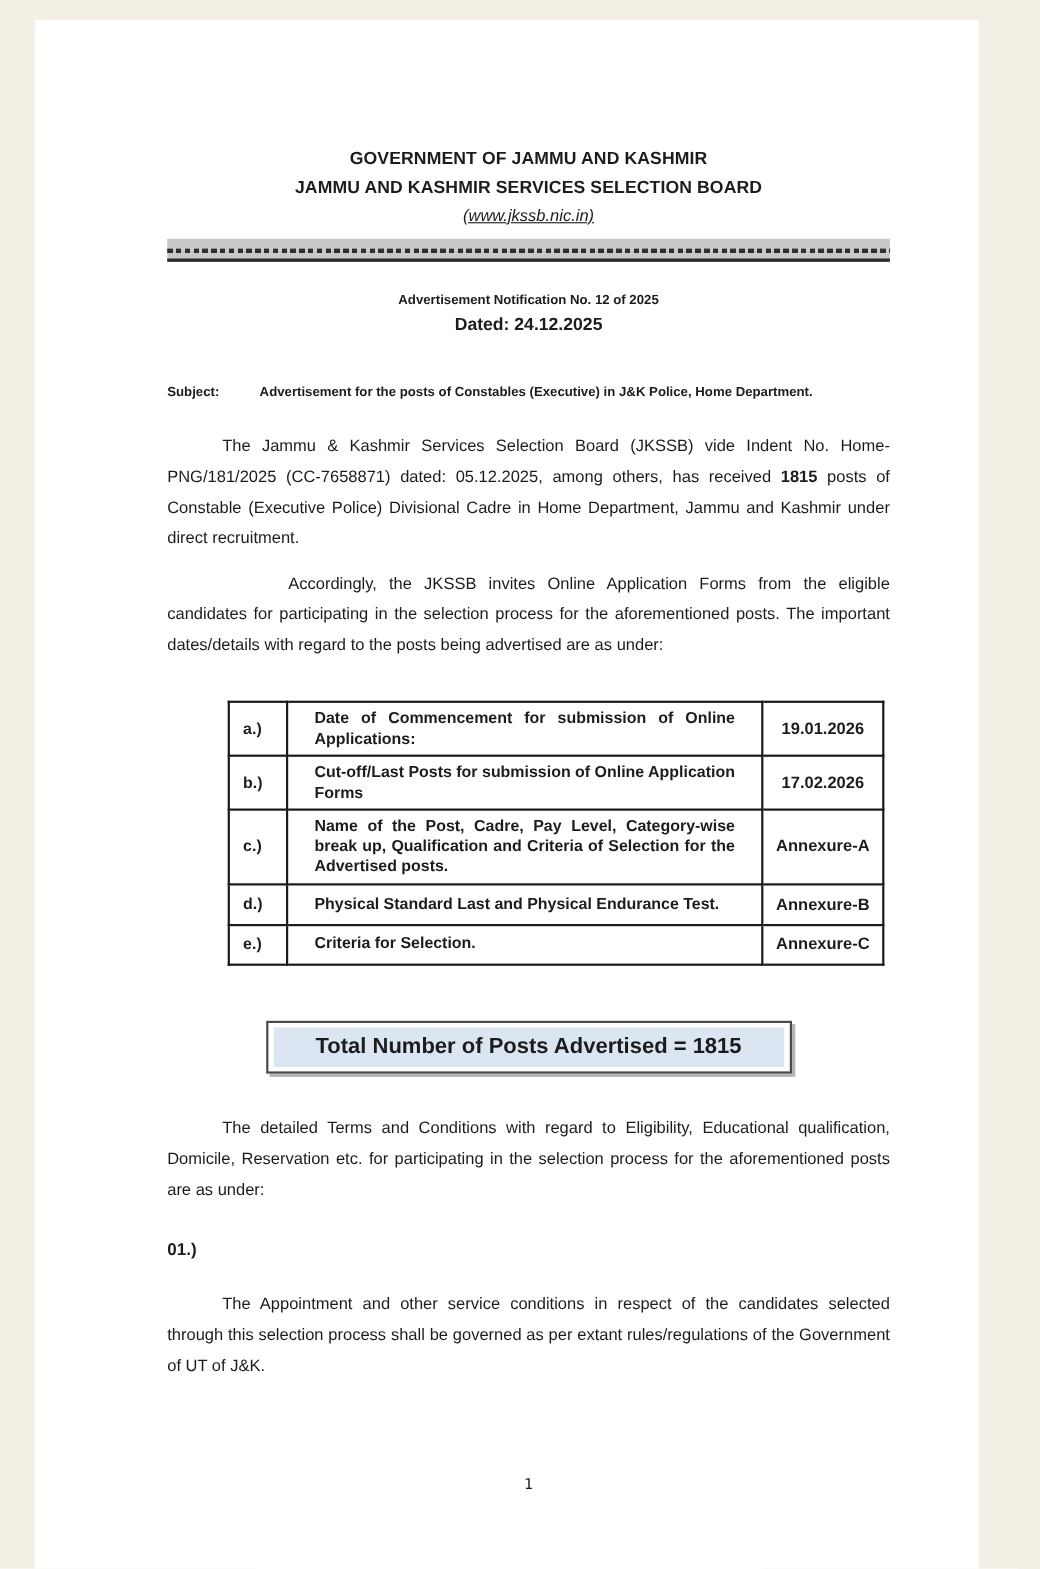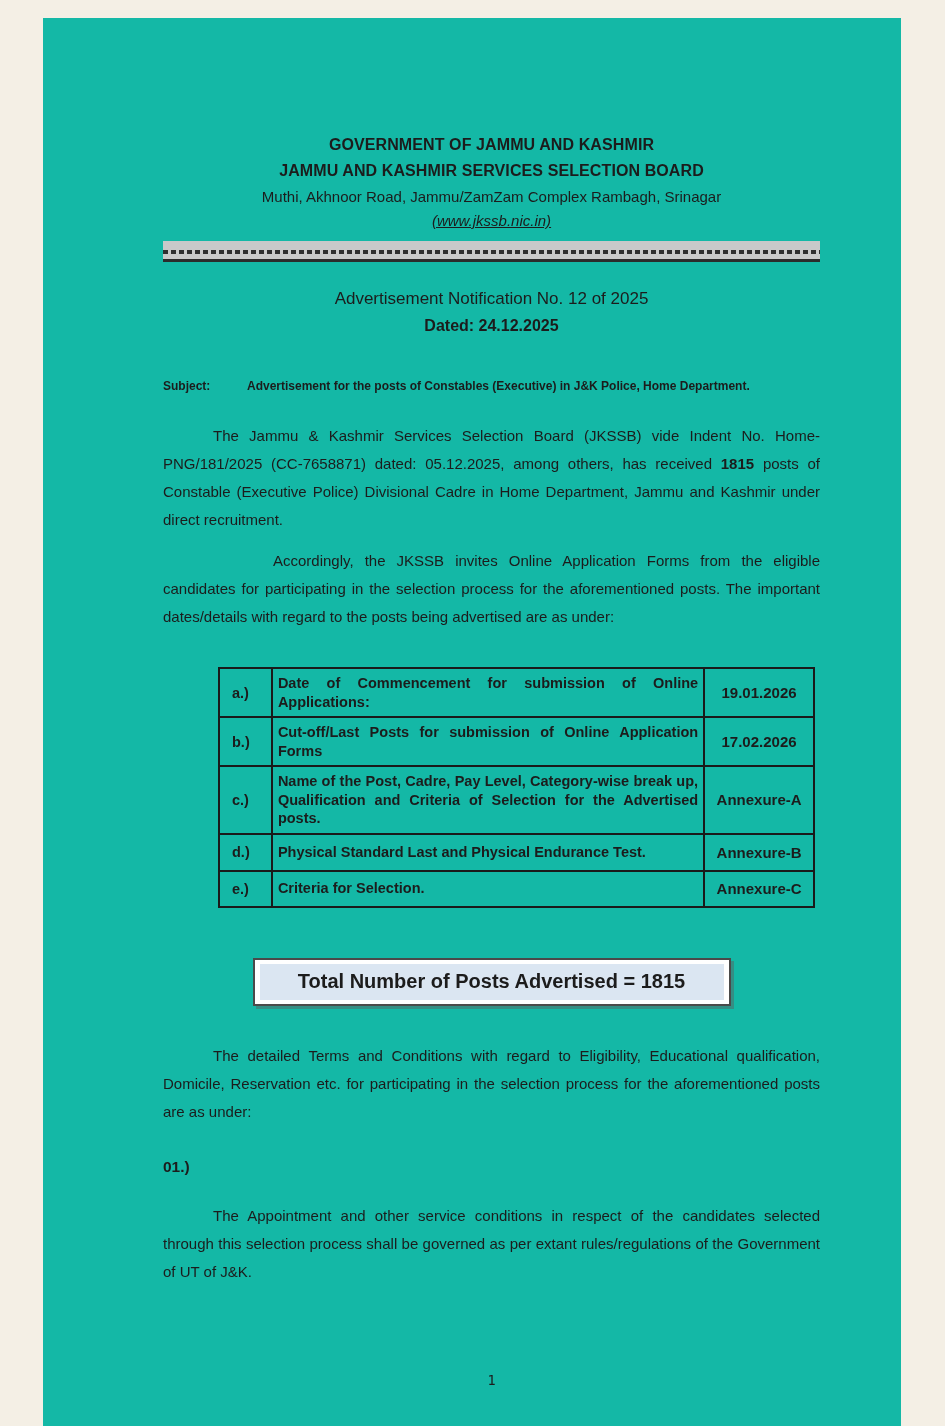--- a/index.html
+++ b/index.html
@@ -7,25 +7,25 @@
   body {
     height: 1426px;
     background: #f4efe5;
     position: relative;
     overflow: hidden;
     font-family: "Liberation Sans", sans-serif;
     color: #1c1c1c;
   }
   .page {
     position: absolute;
-    left: 43px;
+    left: 32px;
     top: 18px;
     width: 858px;
     height: 1408px;
-    background: #14b8a6;
+    background: #ffffff;
   }
   .content {
     padding: 118px 81px 0 120px; 
   }
 
   
   .doc-header { text-align: center; }
   .hdr-line1, .hdr-line2 {
     font-size: 16px;
     font-weight: bold;
@@ -52,21 +52,21 @@
     content: "";
     position: absolute;
     left: 0; right: 0;
     bottom: 5px;
     height: 4px;
     background: repeating-linear-gradient(90deg, #2f2f2f 0 5px, rgba(0,0,0,0) 5px 8px);
   }
 
   
   .notif { text-align: center; margin-top: 27px; }
-  .notif-title { font-size: 17px; font-weight: normal; }
+  .notif-title { font-size: 12px; font-weight: bold; }
   .notif-dated { font-size: 16px; font-weight: bold; margin-top: 8px; }
 
   
   .subject {
     display: flex;
     margin-top: 38px;
     font-weight: bold;
     font-size: 12px;
     line-height: 27px;
   }
@@ -94,21 +94,21 @@
     table-layout: fixed;
   }
   table.schedule td {
     border: 2px solid #1a1a1a;
     font-weight: bold;
     vertical-align: middle;
   }
   td.c-sno { width: 52px; padding-left: 12px; font-size: 14.5px; }
   td.c-desc {
     width: 425px;
-    padding: 5px 5px;
+    padding: 5px 24px;
     font-size: 14.5px;
     line-height: 18.5px;
     text-align: justify;
   }
   td.c-val { width: 108px; text-align: center; font-size: 15px; }
   tr.r0 { height: 46px; } tr.r1 { height: 45px; }
   tr.r2 { height: 67px; } tr.r3 { height: 37px; } tr.r4 { height: 36px; }
 
   
   .total-box {
@@ -150,21 +150,20 @@
 </style>
 </head>
 <body>
 
 <div class="page">
   <div class="content">
 
     <div class="doc-header">
       <div class="hdr-line1">GOVERNMENT OF JAMMU AND KASHMIR</div>
       <div class="hdr-line2">JAMMU AND KASHMIR SERVICES SELECTION BOARD</div>
-      <div class="hdr-address">Muthi, Akhnoor Road, Jammu/ZamZam Complex Rambagh, Srinagar</div>
       <span class="hdr-website">(www.jkssb.nic.in)</span>
       <div class="divider"></div>
     </div>
 
     <div class="notif">
       <div class="notif-title">Advertisement Notification No. 12 of 2025</div>
       <div class="notif-dated">Dated: 24.12.2025</div>
     </div>
 
     <div class="subject">

